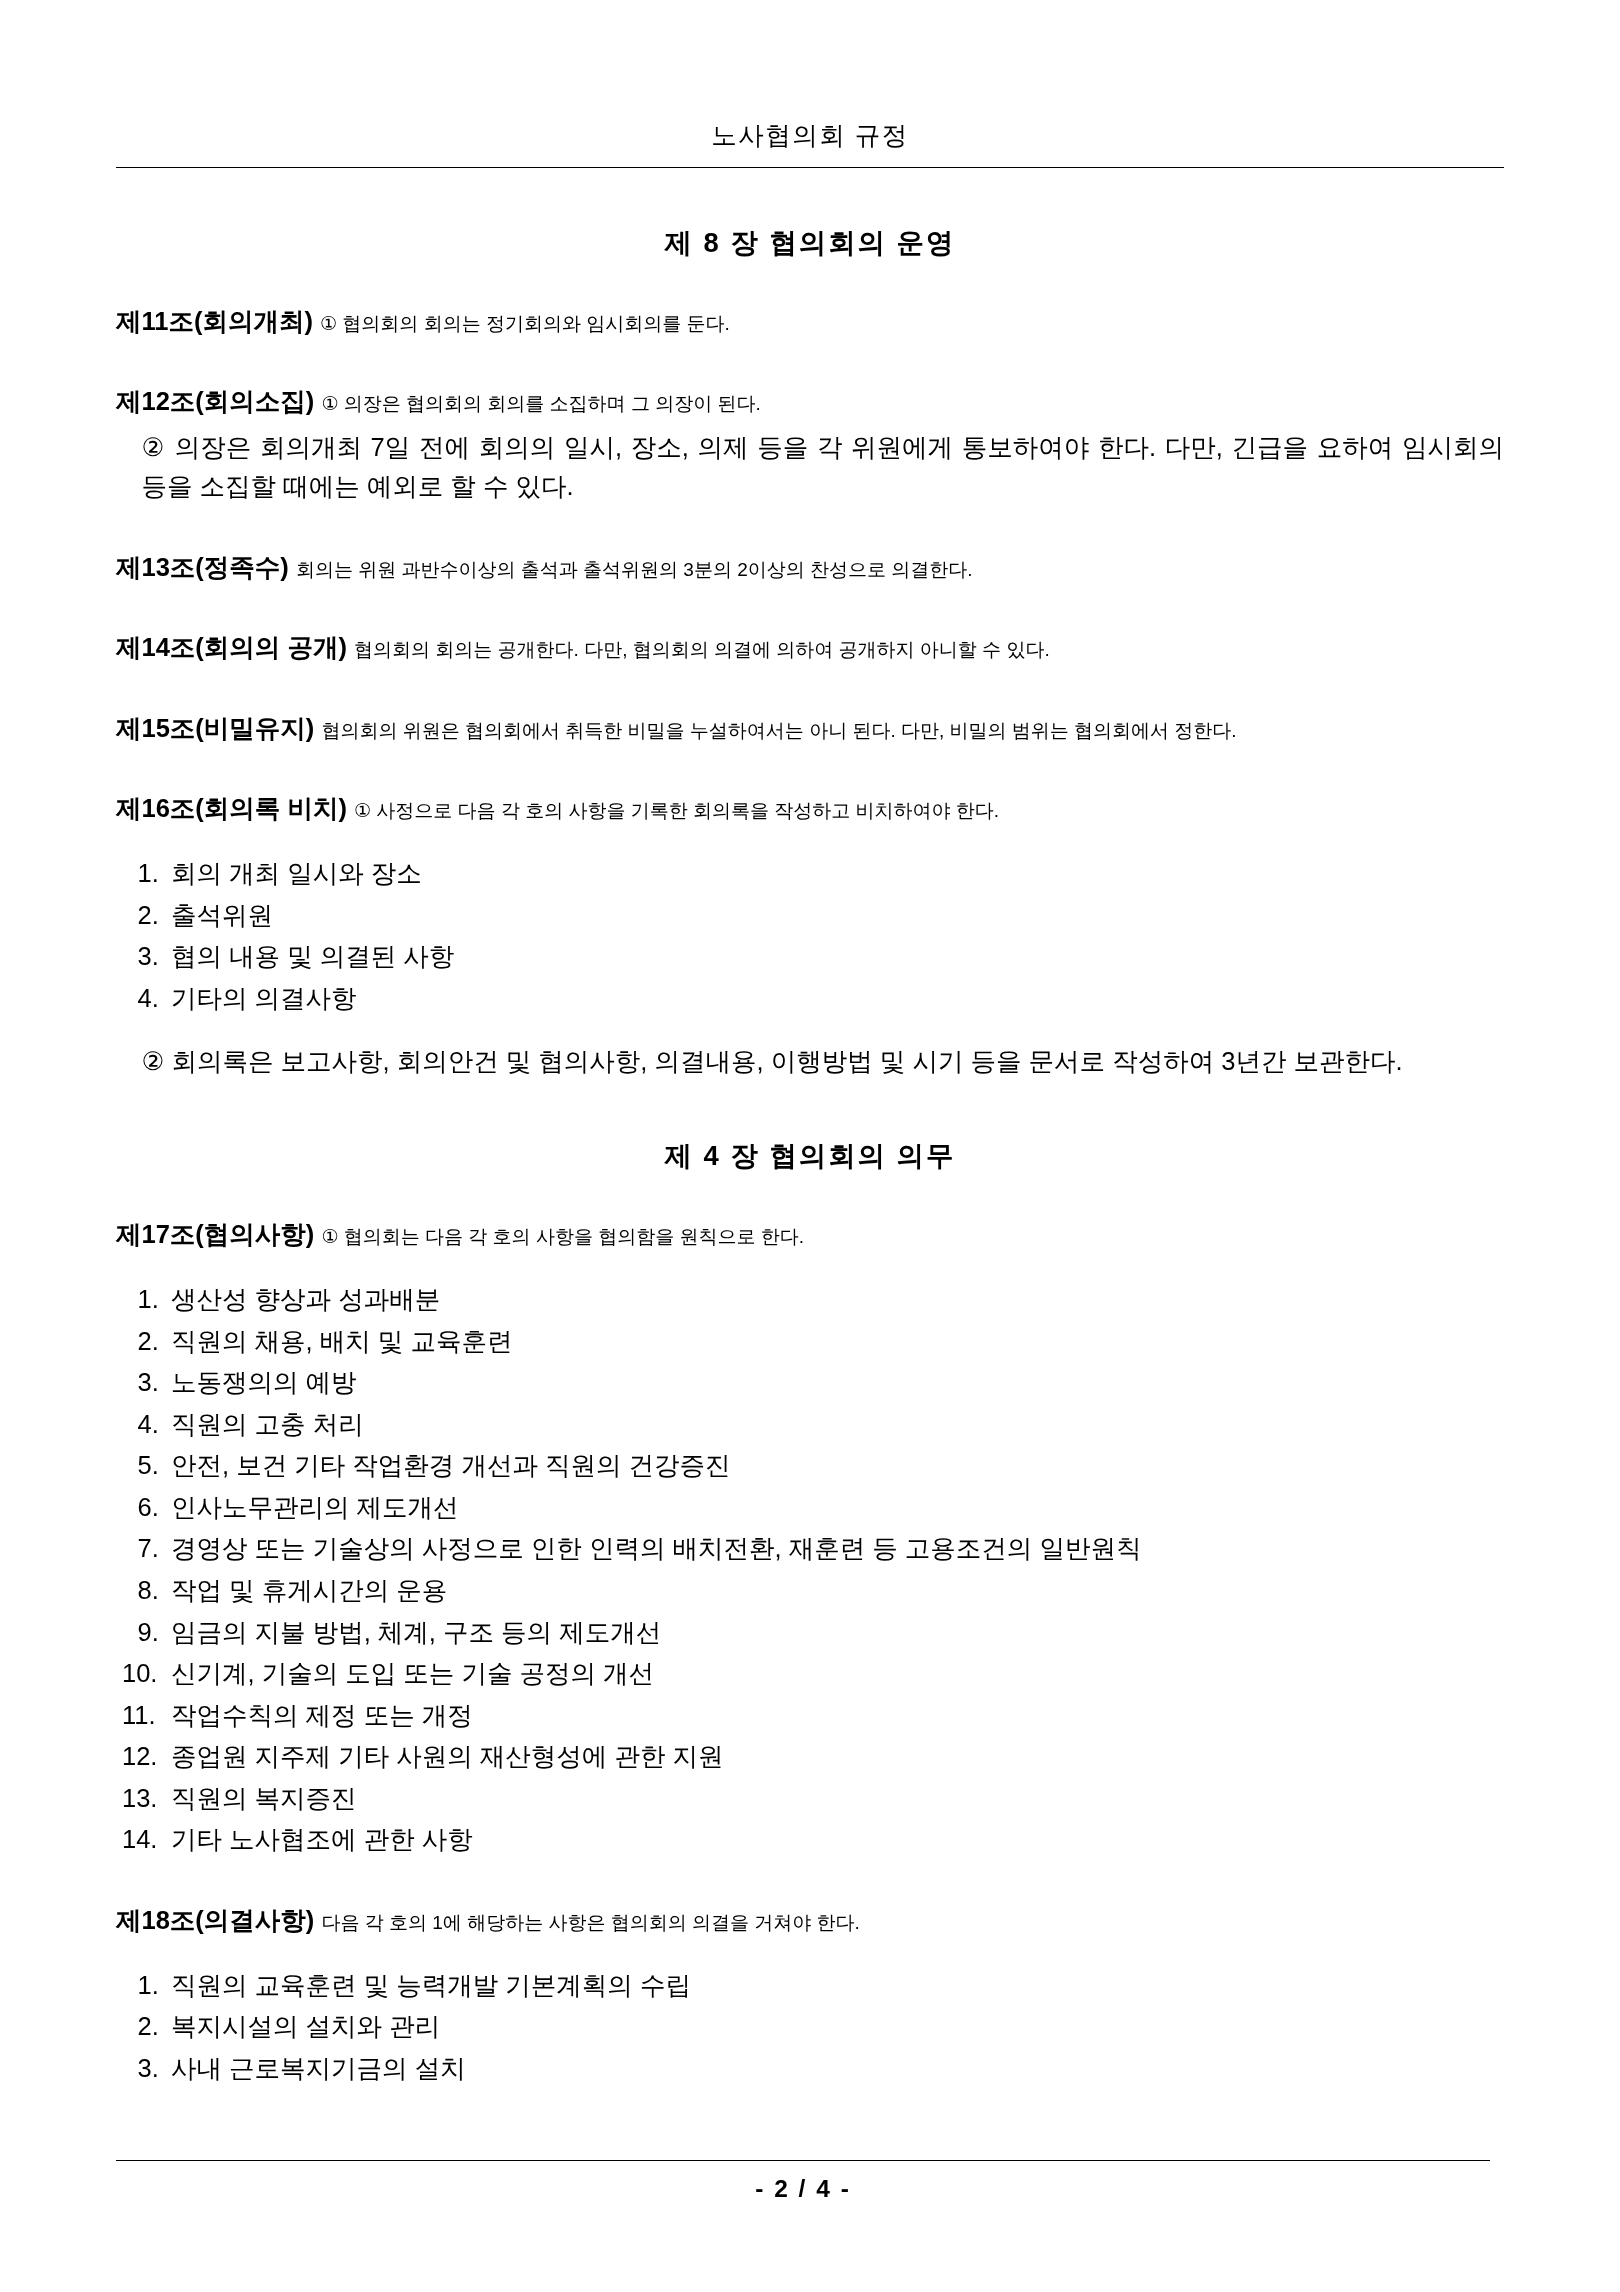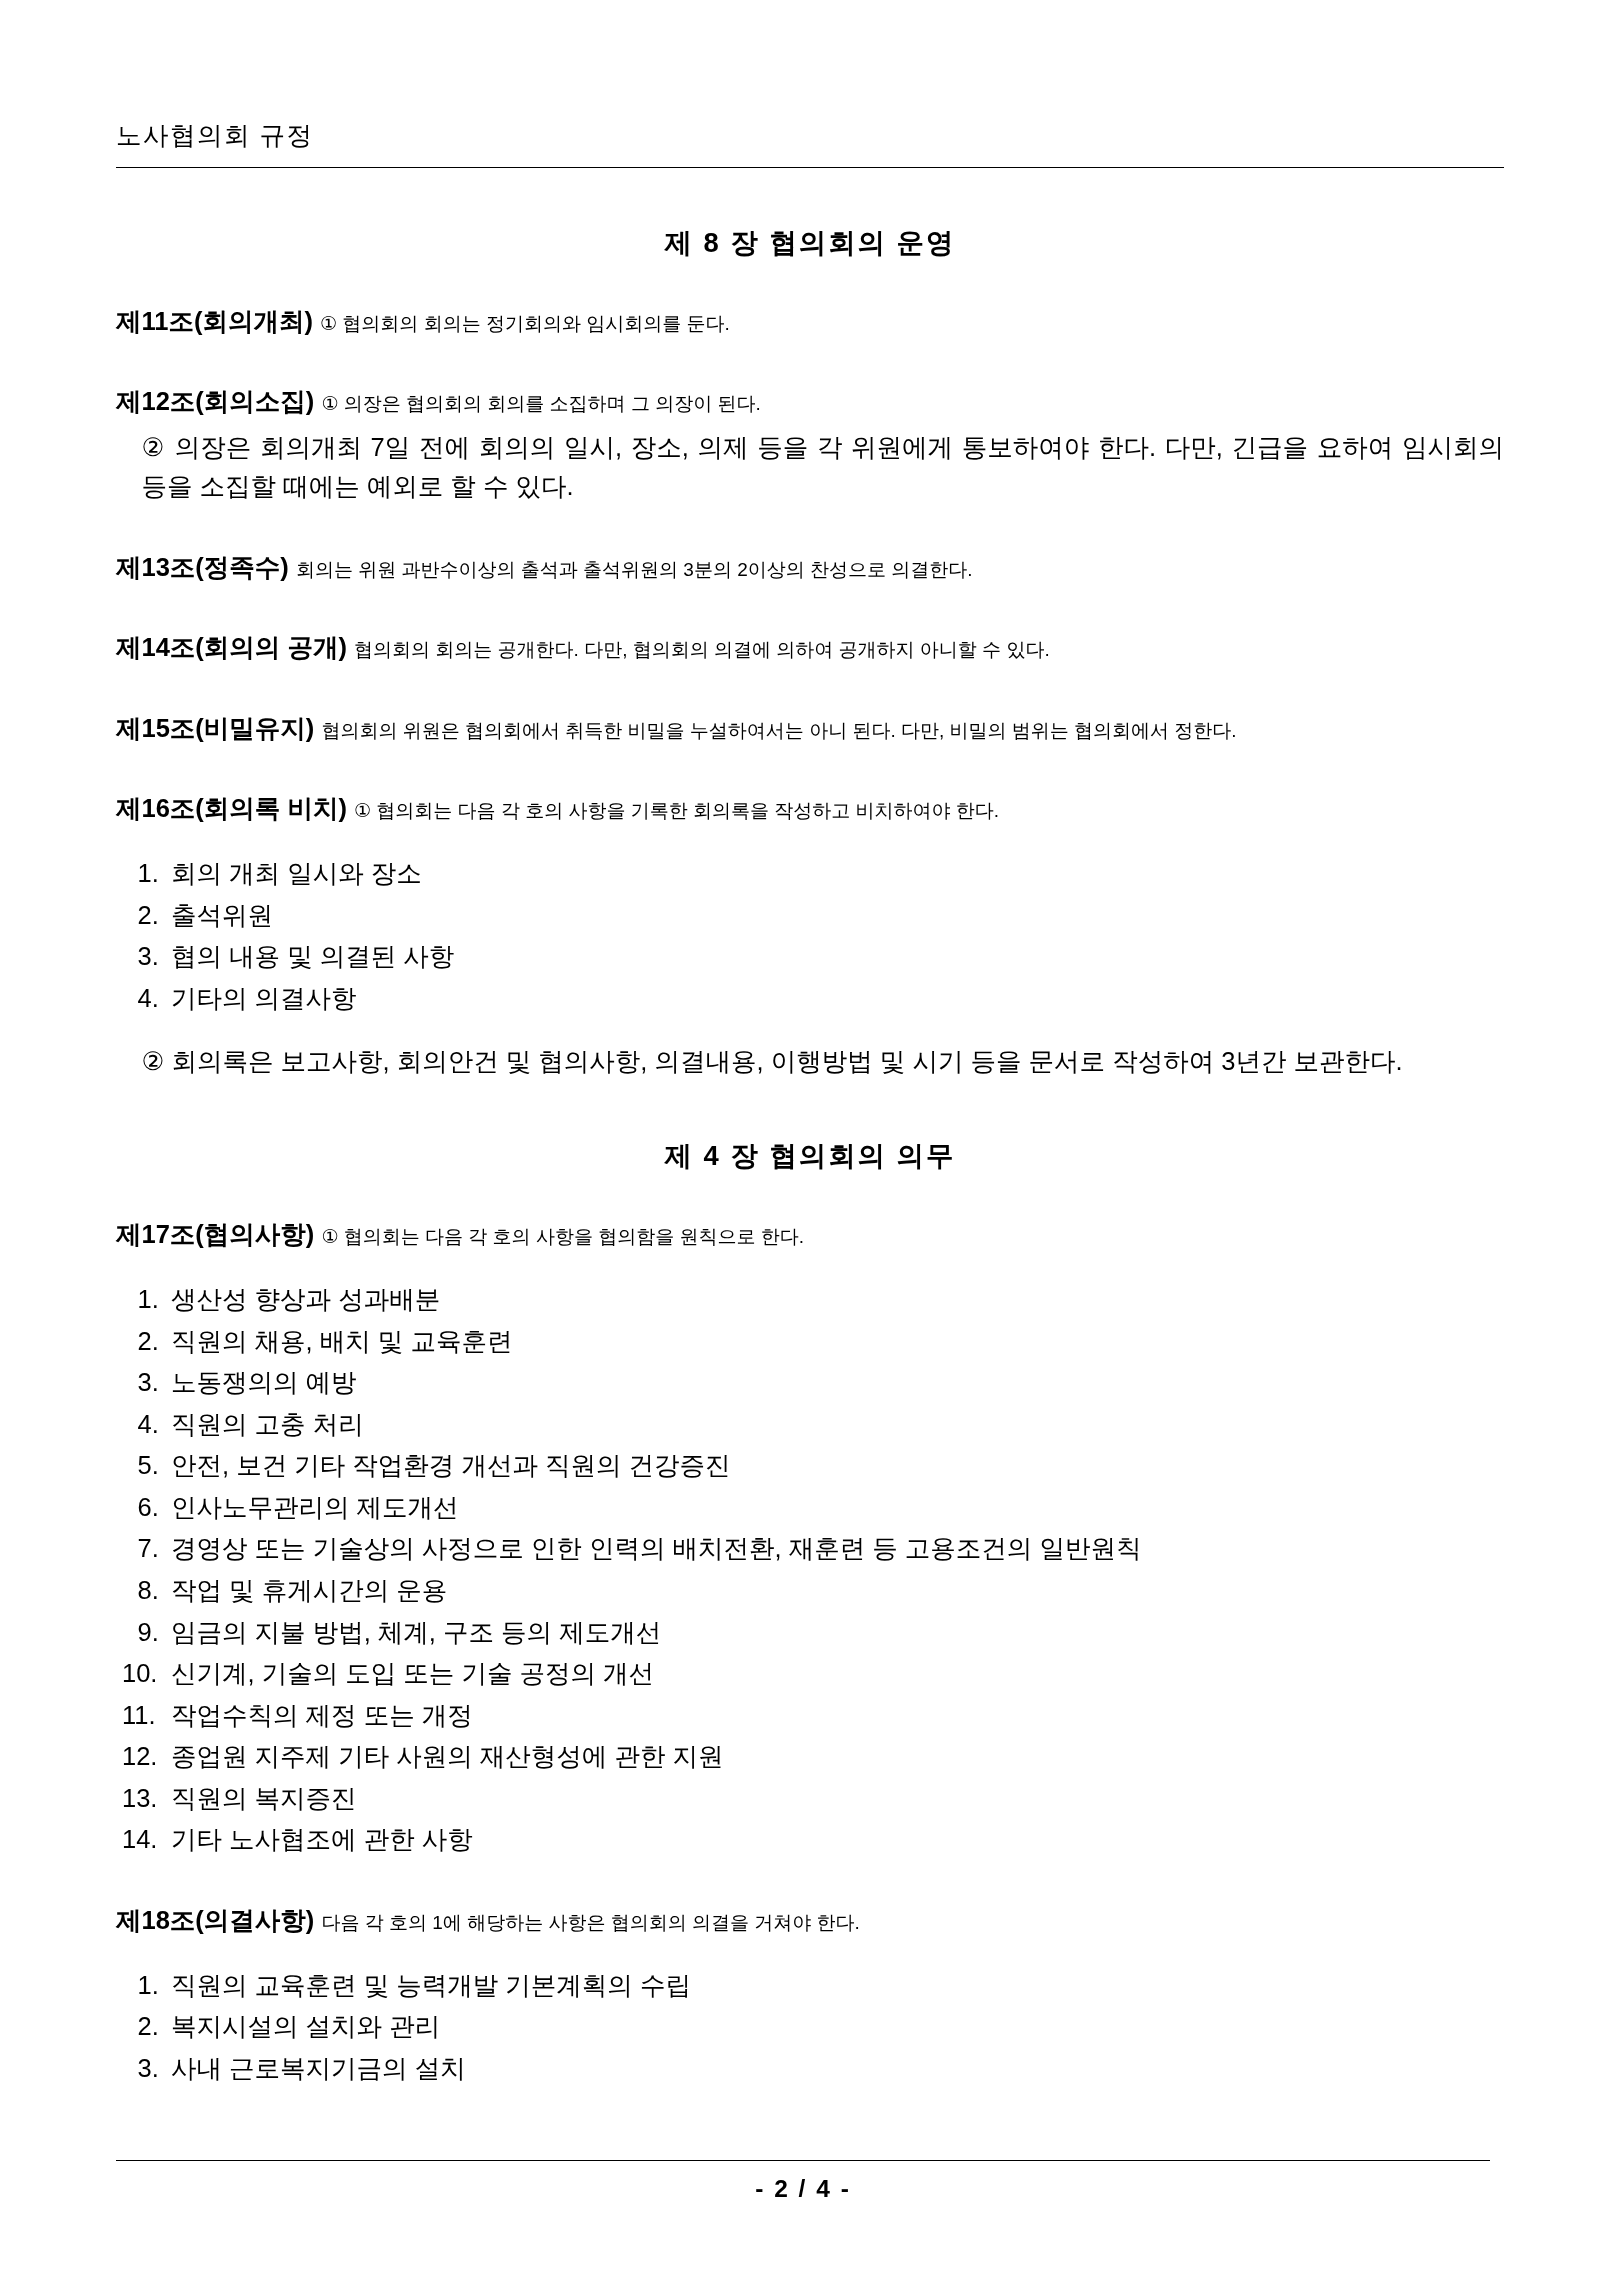--- a/index.html
+++ b/index.html
@@ -16,21 +16,21 @@
   }
   .page {
     position: relative;
     width: 1620px;
     min-height: 2293px;
     box-sizing: border-box;
     padding: 118px 116px 59px 116px;
   }
   
   .doc-header {
-    text-align: left;
+    text-align: center;
     font-size: 25.5px;
     letter-spacing: 1.5px;
     padding-bottom: 13.7px;
   }
   .rule {
     border: 0;
     border-top: 1.5px solid #000;
     margin: 0 0 0 0;
   }
   
@@ -147,21 +147,21 @@
     <span class="cont">협의회의 회의는 공개한다. 다만, 협의회의 의결에 의하여 공개하지 아니할 수 있다.</span>
   </div>
 
   <div class="article">
     <span class="art-no">제15조(비밀유지)</span>
     <span class="cont">협의회의 위원은 협의회에서 취득한 비밀을 누설하여서는 아니 된다. 다만, 비밀의 범위는 협의회에서 정한다.</span>
   </div>
 
   <div class="article">
     <span class="art-no">제16조(회의록 비치)</span>
-    <span class="cont">① 협의회는 다음 각 호의 사항을 기록한 회의록을 작성하고 비치하여야 한다.</span>
+    <span class="cont">① 사정으로 다음 각 호의 사항을 기록한 회의록을 작성하고 비치하여야 한다.</span>
   </div>
 
   <ul class="item-list">
     <li>
       <span class="num">1.</span>
       <span>회의 개최 일시와 장소</span>
     </li>
     <li>
       <span class="num">2.</span>
       <span>출석위원</span>

